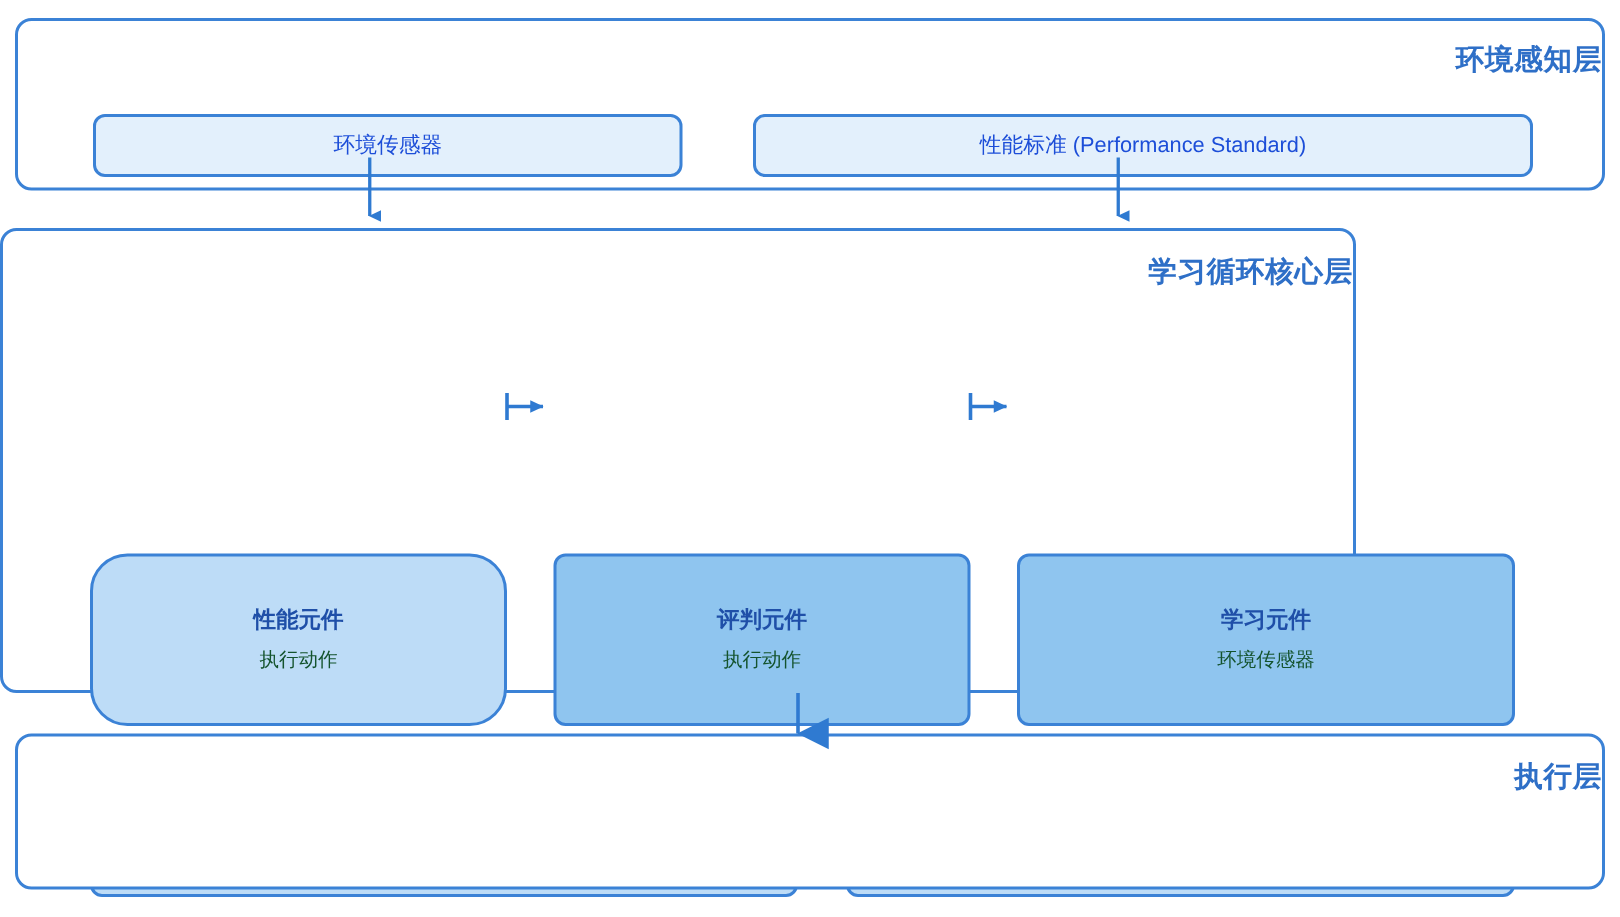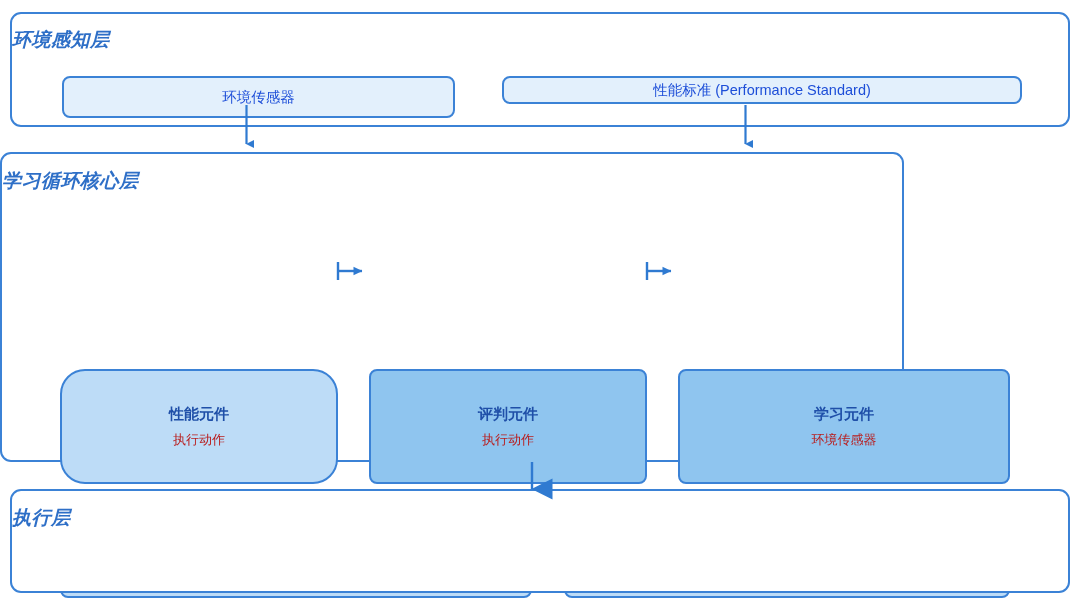--- a/index.html
+++ b/index.html
@@ -31,26 +31,25 @@
     background: #ffffff;
   }
   #layer-perception { left: 10px;  top: 12px;  width: 1060px; height: 115px; }
   #layer-core       { left: 0;  top: 152px; width: 904px; height: 310px; }
   #layer-execution  { left: 10px;  top: 489px; width: 1060px; height: 104px; }
 
   .layer-title {
     position: absolute;
     left: 0;
     width: 100%;
-    text-align: left;
+    text-align: right;
     font-size: 19px;
     font-weight: bold;
     color: #2e6fc7;
     letter-spacing: 0.5px;
-    font-style: italic;
   }
   #layer-perception .layer-title { top: 13px; }
   #layer-core .layer-title       { top: 14px; }
   #layer-execution .layer-title  { top: 14px; }
 
   
   .node {
     position: absolute;
     box-sizing: border-box;
     border: 2px solid #3b82d6;
@@ -61,38 +60,38 @@
     justify-content: center;
   }
   .node .node-title {
     font-size: 15px;
     font-weight: bold;
     color: #1f4fa8;
     line-height: 1.3;
   }
   .node .node-sub {
     font-size: 13px;
-    color: #b91c1c;
+    color: #14532d;
     margin-top: 9px;
     line-height: 1.3;
   }
   .node.pale  { background: #e3f0fc; }
   .node.light { background: #bddcf7; }
   .node.mid   { background: #8fc5ef; }
 
   .node.slim .node-title {
     font-size: 14.5px;
     font-weight: normal;
     color: #1d4ed8;
     text-align: center;
   }
 
   
   #node-env-sensor   { left: 50px;  top: 62px; width: 393px; height: 42px; }
-  #node-perf-std     { left: 490px; top: 62px; width: 520px; height: 28px; }
+  #node-perf-std     { left: 490px; top: 62px; width: 520px; height: 42px; }
 
   
   #node-performance  { left: 58px;  top: 215px; width: 278px; height: 115px; border-radius: 25px; }
   #node-critic       { left: 367px; top: 215px; width: 278px; height: 115px; }
   #node-learning     { left: 676px; top: 215px; width: 332px; height: 115px; }
   #node-problem-gen  { left: 58px;  top: 352px; width: 472px; height: 92px; }
   #node-knowledge    { left: 562px; top: 352px; width: 446px; height: 92px; }
 
   
   #arrow-overlay {

